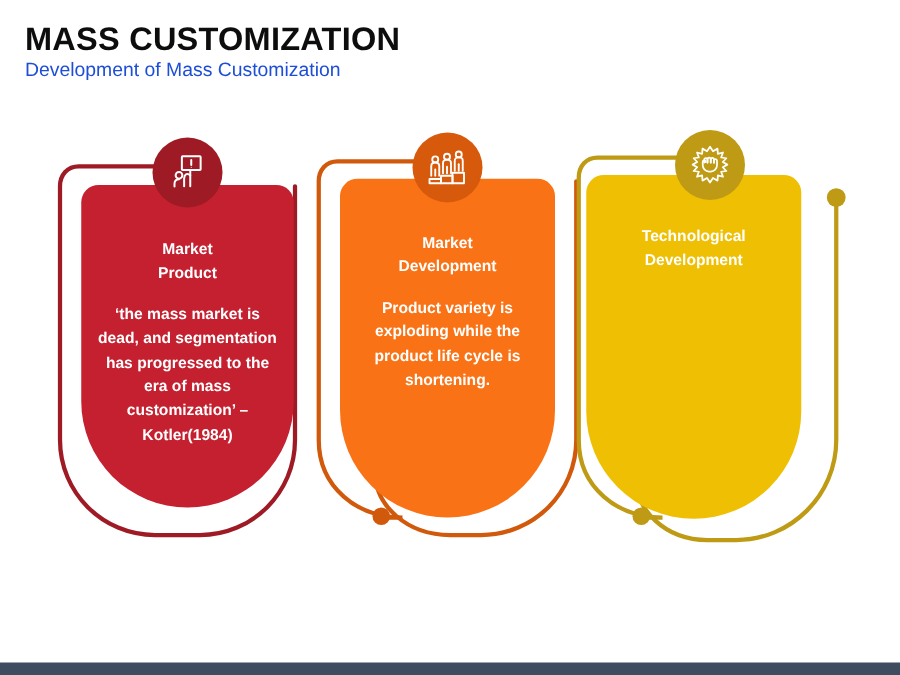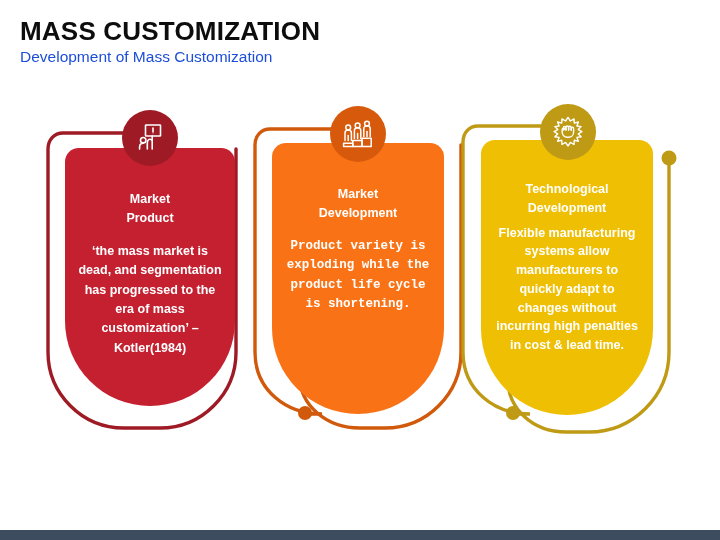--- a/index.html
+++ b/index.html
@@ -87,24 +87,24 @@
   }
   #card-1 .card-body { margin-top: 13px; }
 
   #card-2 {
     left: 272px;
     top: 143px;
     width: 172px;
     height: 271px;
     background: #F97316;
   }
-  #card-2 .card-body { margin-top: 13px; font-family: Liberation Mono, monospace; }
+  #card-2 .card-body { margin-top: 13px; }
 
   #card-3 {
-    left: 481px;
+    left: 469px;
     top: 140px;
     width: 172px;
     height: 275px;
     background: #EFBF04;
     padding-top: 40px;
   }
   #card-3 .card-heading { line-height: 1.5; }
   #card-3 .card-body { margin-top: 6px; line-height: 1.5; }
 
   
@@ -171,21 +171,20 @@
       <span>Development</span>
     </div>
     <div class="card-body">Product variety is exploding while the product life cycle is shortening.</div>
   </div>
 
   <div class="card" id="card-3">
     <div class="card-heading">
       <span>Technological</span><br>
       <span>Development</span>
     </div>
-    <div class="card-body">Flexible manufacturing systems allow manufacturers to quickly adapt to changes without incurring high penalties in cost &amp; lead time.</div>
   </div>
 
   <div class="badge" id="badge-1">
     <span>
       <svg width="32" height="32" viewBox="0 0 32 32" fill="none" stroke="#ffffff" stroke-width="1.6" stroke-linecap="round" stroke-linejoin="round">
         <rect x="11.5" y="3" width="15" height="11" rx="0.6"></rect>
         <line x1="19" y1="6" x2="19" y2="10"></line>
         <circle cx="19" cy="11.8" r="0.45" fill="#ffffff" stroke="none"></circle>
         <line x1="18.2" y1="14" x2="18.2" y2="27"></line>
         <path d="M18.2 18.5 c -1.6 -1.8 -3.6 -1.5 -4.4 0.2 c -0.7 1.5 -0.5 3.2 -0.5 4.6 v 3.7"></path>

